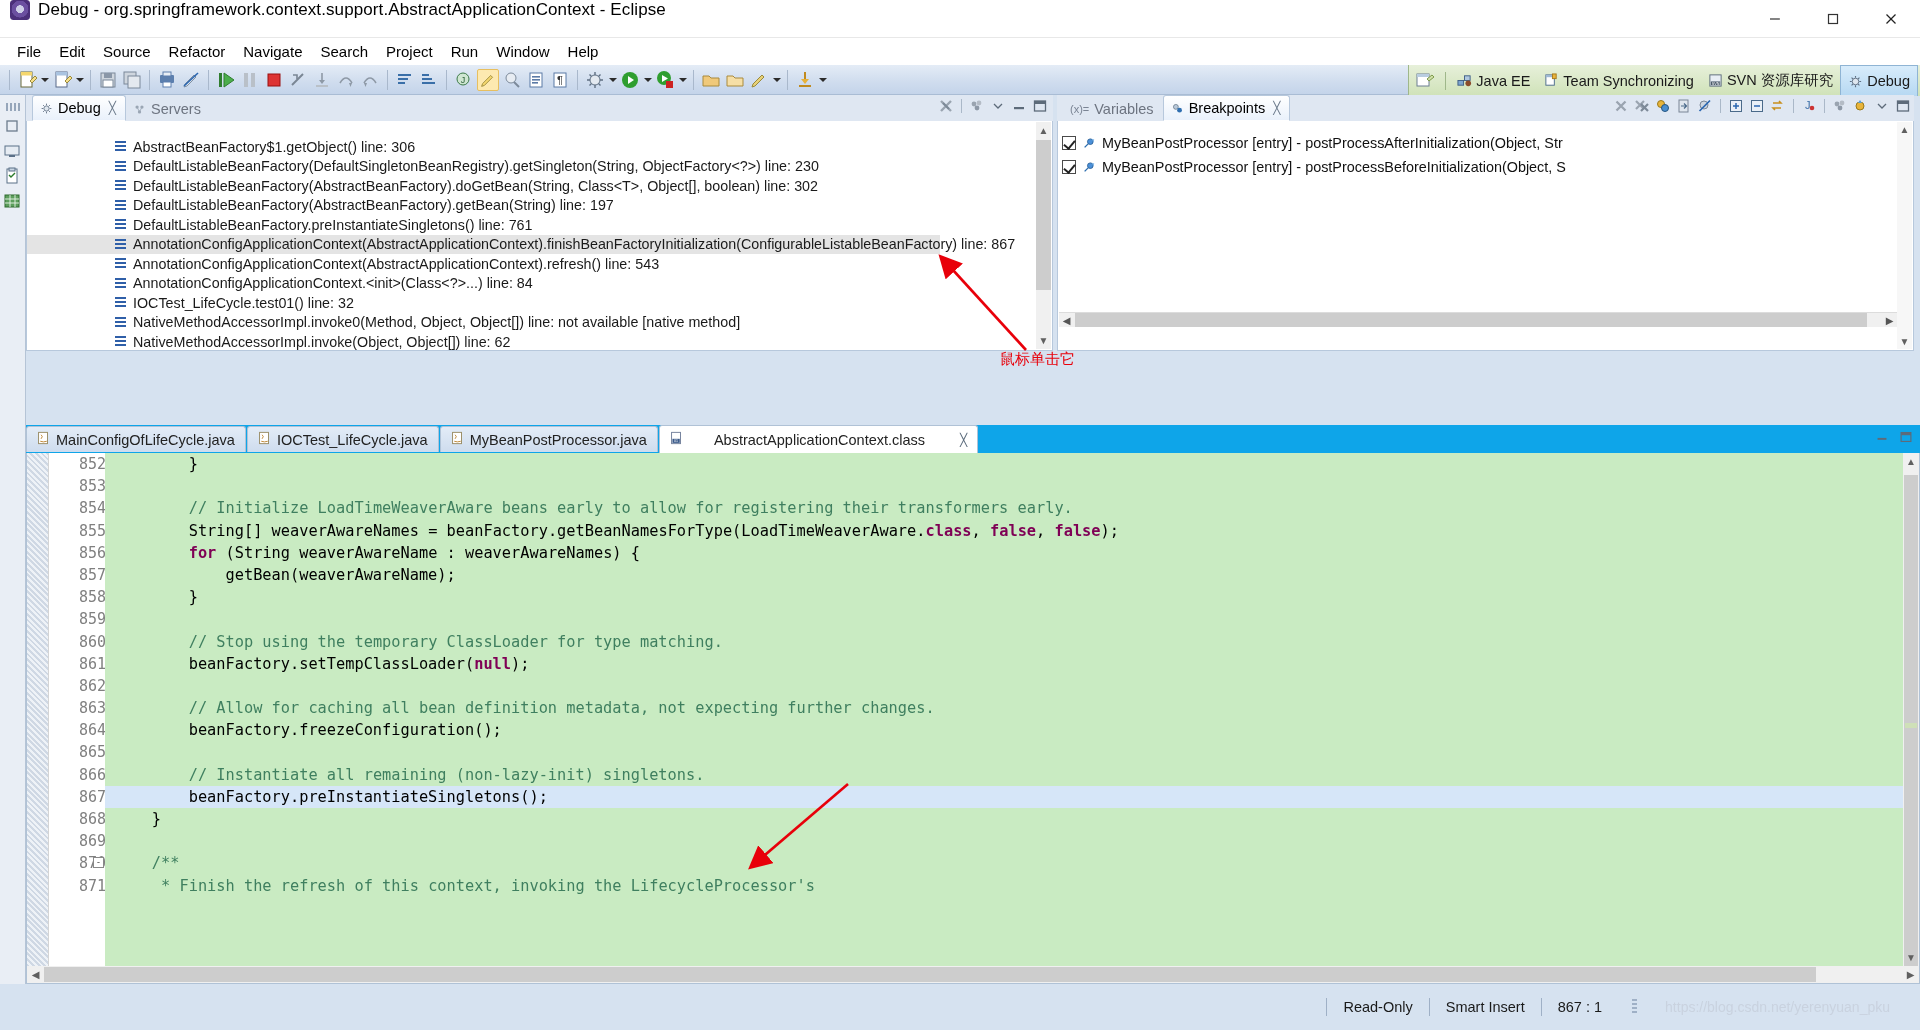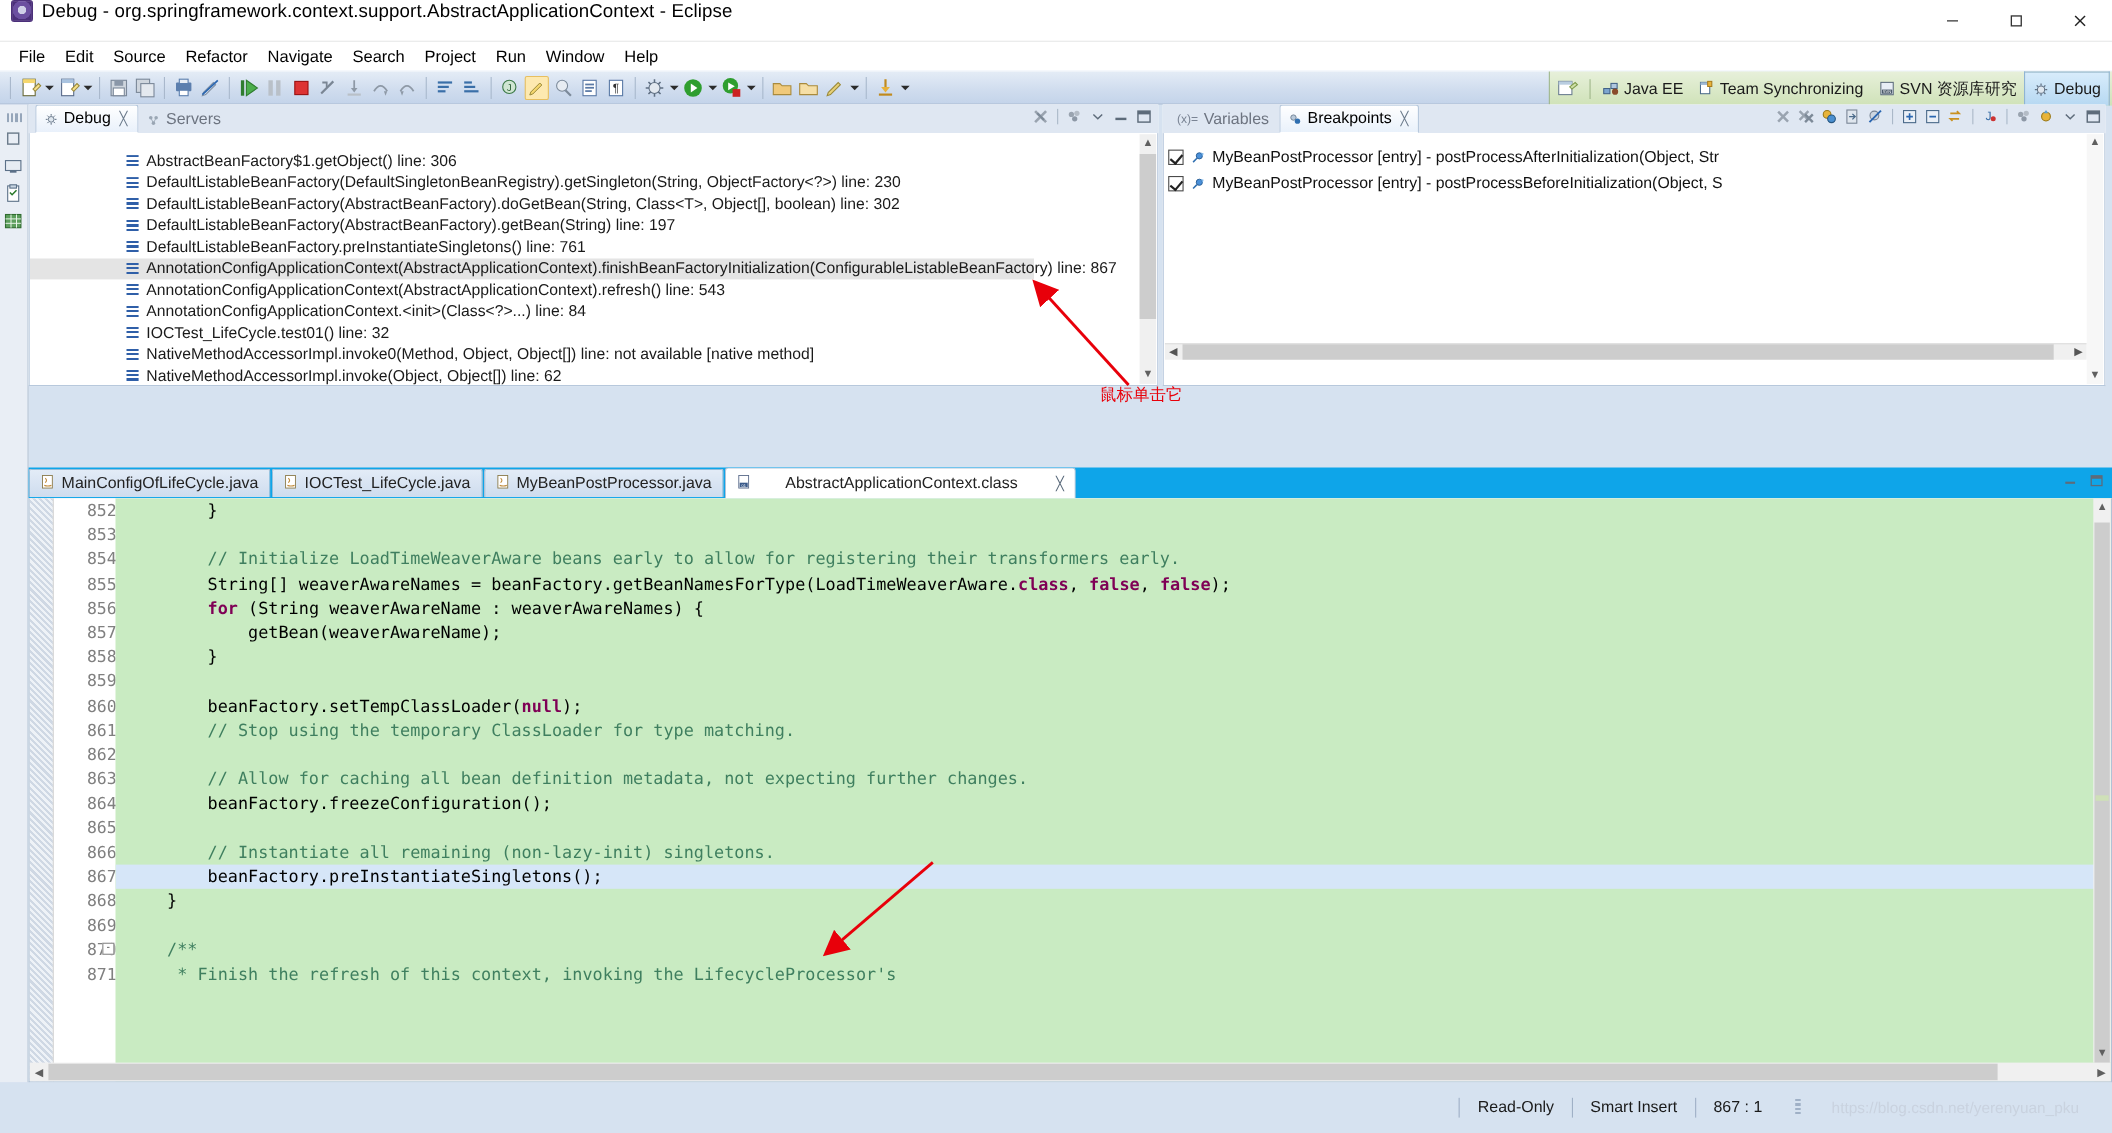--- a/index.html
+++ b/index.html
@@ -795,22 +795,22 @@
           </div>
         <div class="code" id="code">
             <div class="cline"><span>        }</span></div>
             <div class="cline"><span></span></div>
             <div class="cline"><span>        </span><span class="cm">// Initialize LoadTimeWeaverAware beans early to allow for registering their transformers early.</span></div>
             <div class="cline"><span>        </span><span class="cls">String</span><span>[] </span><span>weaverAwareNames</span><span> = </span><span>beanFactory</span><span>.getBeanNamesForType(</span><span class="cls">LoadTimeWeaverAware</span><span>.</span><span class="kw">class</span><span>, </span><span class="kw">false</span><span>, </span><span class="kw">false</span><span>);</span></div>
             <div class="cline"><span>        </span><span class="kw">for</span><span> (</span><span class="cls">String</span><span> weaverAwareName : weaverAwareNames) {</span></div>
             <div class="cline"><span>            getBean(weaverAwareName);</span></div>
             <div class="cline"><span>        }</span></div>
             <div class="cline"><span></span></div>
+            <div class="cline"><span>        </span><span class="cm">// Stop using the temporary ClassLoader for type matching.</span></div>
             <div class="cline"><span>        beanFactory.setTempClassLoader(</span><span class="kw">null</span><span>);</span></div>
-            <div class="cline"><span>        </span><span class="cm">// Stop using the temporary ClassLoader for type matching.</span></div>
             <div class="cline"><span></span></div>
             <div class="cline"><span>        </span><span class="cm">// Allow for caching all bean definition metadata, not expecting further changes.</span></div>
             <div class="cline"><span>        beanFactory.freezeConfiguration();</span></div>
             <div class="cline"><span></span></div>
             <div class="cline"><span>        </span><span class="cm">// Instantiate all remaining (non-lazy-init) singletons.</span></div>
             <div class="cline cur"><span>        beanFactory.preInstantiateSingletons();</span></div>
             <div class="cline"><span>    }</span></div>
             <div class="cline"><span></span></div>
             <div class="cline"><span>    </span><span class="cm">/**</span></div>
             <div class="cline"><span>     </span><span class="cm">* Finish the refresh of this context, invoking the LifecycleProcessor's</span></div>

